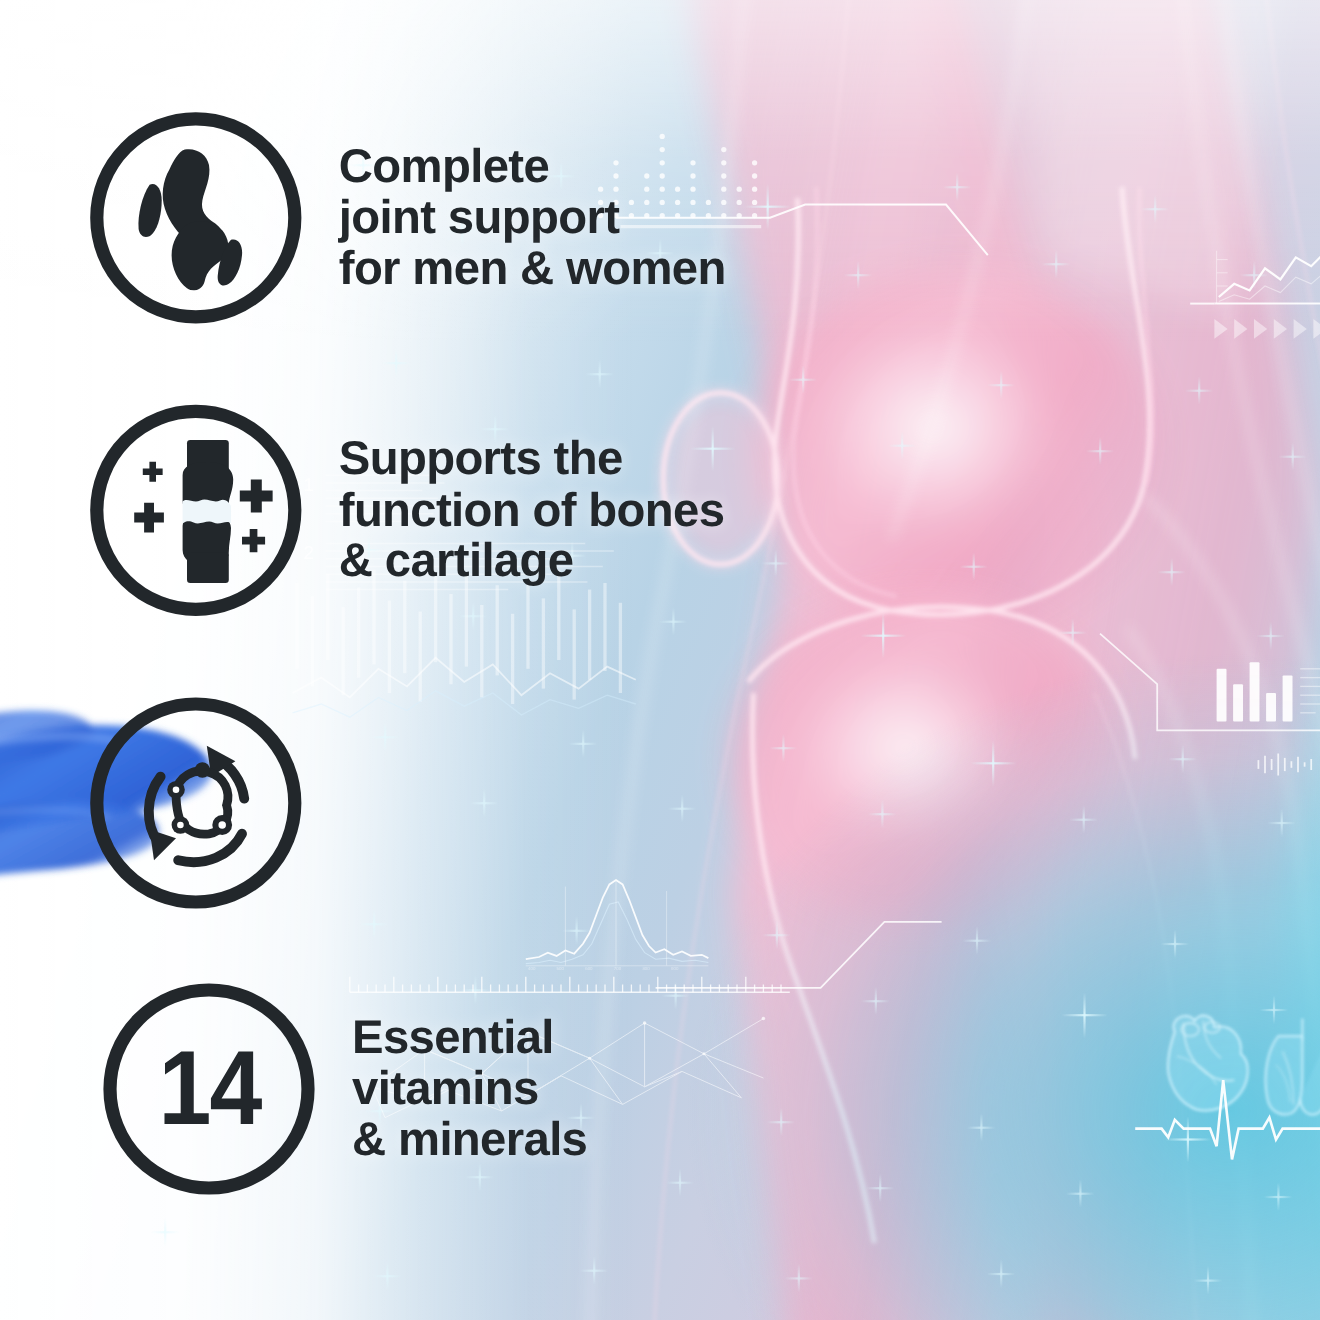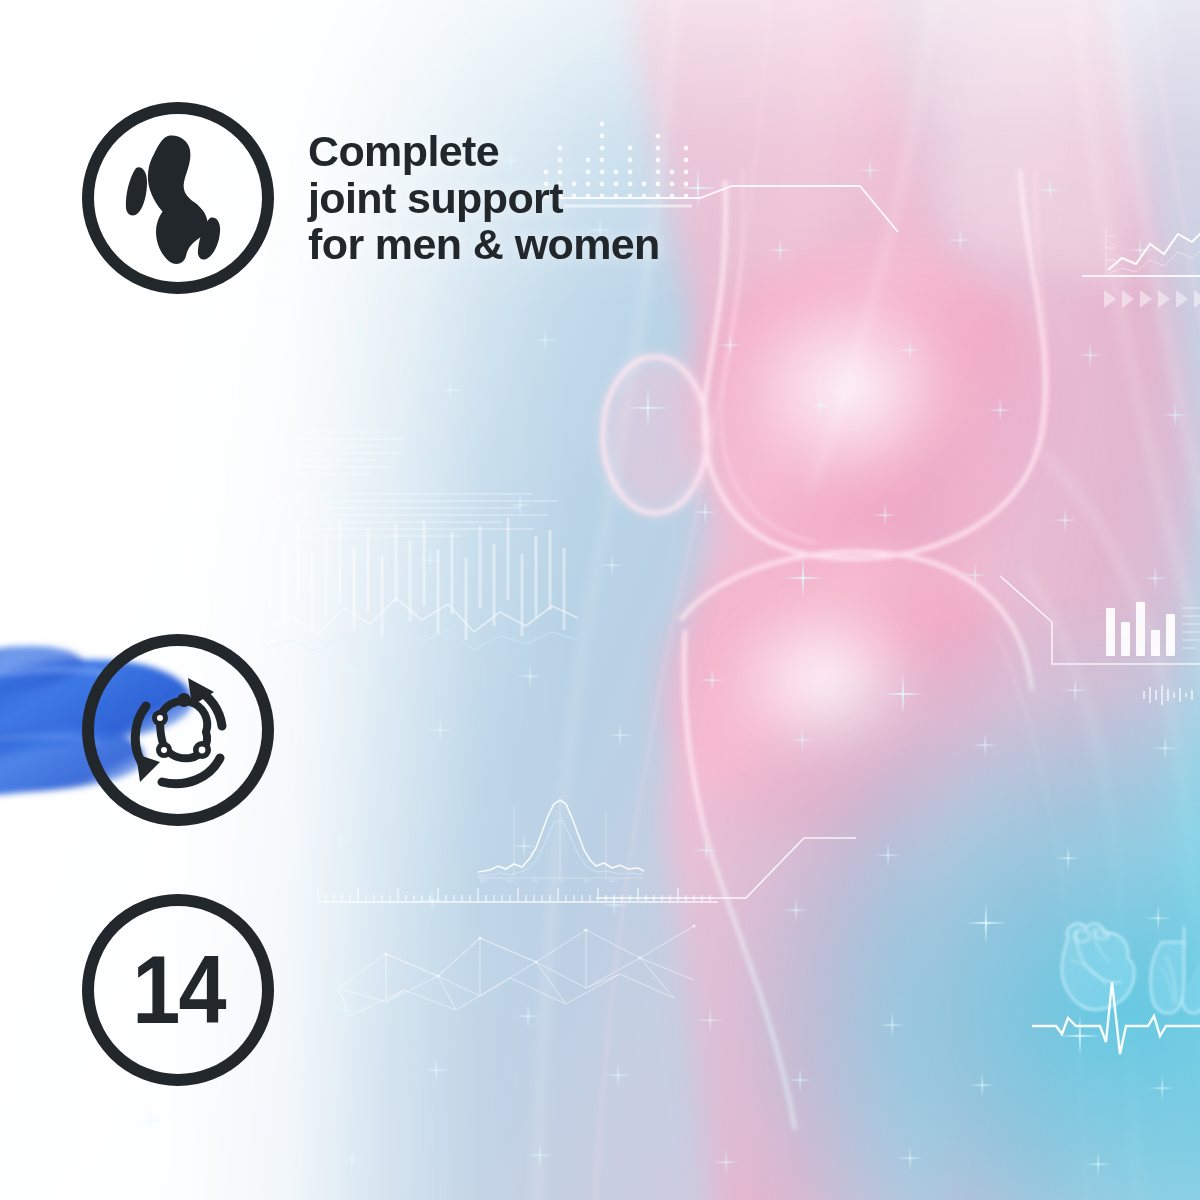--- a/index.html
+++ b/index.html
@@ -653,20 +653,54 @@
             <path d="M96 86 C102 84 107 90 106 100 C105 112 100 122 94 126
                      C88 130 83 126 84 118 C85 106 90 92 96 86 Z"></path>
           </g>
         </svg>
       </div>
       <div class="feat-text">Complete
 joint support
 for men &amp; women</div>
     </div>
 
+    <div class="row" style="left:82px;top:368px">
+      <div class="icon-circle">
+        <svg width="140" height="140" viewBox="0 0 140 140">
+          <g fill="#22272b">
+
+            <rect x="62" y="6" width="38" height="34" rx="3"></rect>
+
+            <path d="M58 38 C58 30 66 26 80 26 C96 26 104 32 104 42
+                     C104 52 100 58 100 64 C100 70 94 74 80 74
+                     C66 74 58 69 58 62 C58 54 58 46 58 38 Z"></path>
+
+            <path d="M58 84 C58 78 66 73 80 73 C94 73 102 78 102 86
+                     C102 94 100 100 100 108 C100 116 94 120 80 120
+                     C66 120 58 115 58 106 C58 98 58 92 58 84 Z"></path>
+
+            <rect x="62" y="108" width="38" height="28" rx="3"></rect>
+
+          </g>
+
+          <path d="M58 62 C62 58 68 64 74 61 C80 58 86 64 92 61 C96 59 100 62 102 66
+                   L102 82 C98 78 92 84 86 81 C80 78 74 84 68 81 C62 78 58 82 58 82 Z" fill="#eef6fa"></path>
+
+          <g fill="#22272b">
+            <path d="M30 44 h7 v-7 h7 v7 h7 v7 h-7 v7 h-7 v-7 h-7 z" transform="translate(-4,-6) scale(.86)"></path>
+            <path d="M14 72 h9 v-9 h9 v9 h9 v9 h-9 v9 h-9 v-9 h-9 z"></path>
+            <path d="M110 52 h10 v-10 h10 v10 h10 v10 h-10 v10 h-10 v-10 h-10 z"></path>
+            <path d="M112 94 h7 v-7 h7 v7 h7 v7 h-7 v7 h-7 v-7 h-7 z"></path>
+          </g>
+        </svg>
+      </div>
+      <div class="feat-text">Supports the
+function of bones
+&amp; cartilage</div>
+    </div>
 
     <div class="row" style="left:82px;top:634px">
       <div class="icon-circle">
         <svg width="136" height="136" viewBox="0 0 136 136">
           <g fill="none" stroke="#22272b" stroke-width="9" stroke-linecap="round">
 
             <path d="M36 44 C22 62 22 88 34 104"></path>
 
             <path d="M52 120 C76 126 100 116 110 96"></path>
 
@@ -690,20 +724,23 @@
           </g>
           <g fill="#ffffff">
             <circle cx="50" cy="56" r="3"></circle>
             <circle cx="54" cy="88" r="3"></circle>
             <circle cx="92" cy="88" r="3.4"></circle>
           </g>
         </svg>
       </div>
     </div>
 
-    <div class="row" style="left:82px;top:894px">
+    <div class="row" style="left:94px;top:894px">
       <div class="icon-circle">
         <span class="num14">14</span>
       </div>
+      <div class="feat-text">Essential
+vitamins
+&amp; minerals</div>
     </div>
 
   </div>
 </div>
 
 </body></html>

